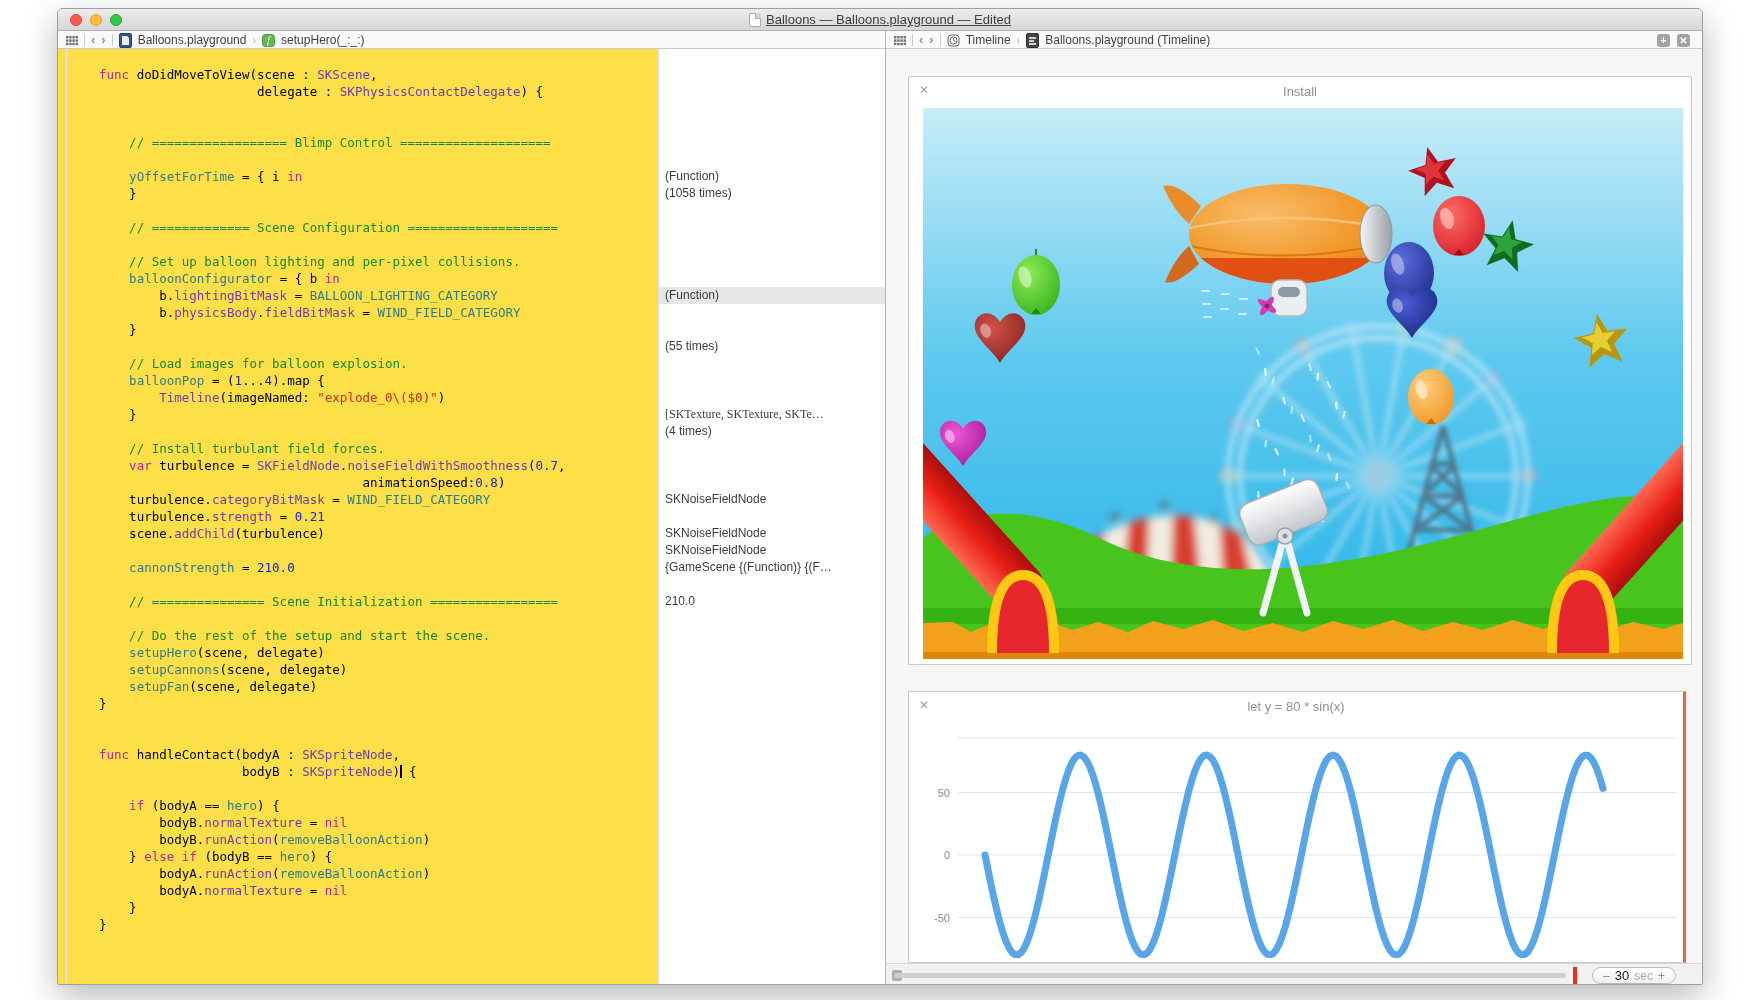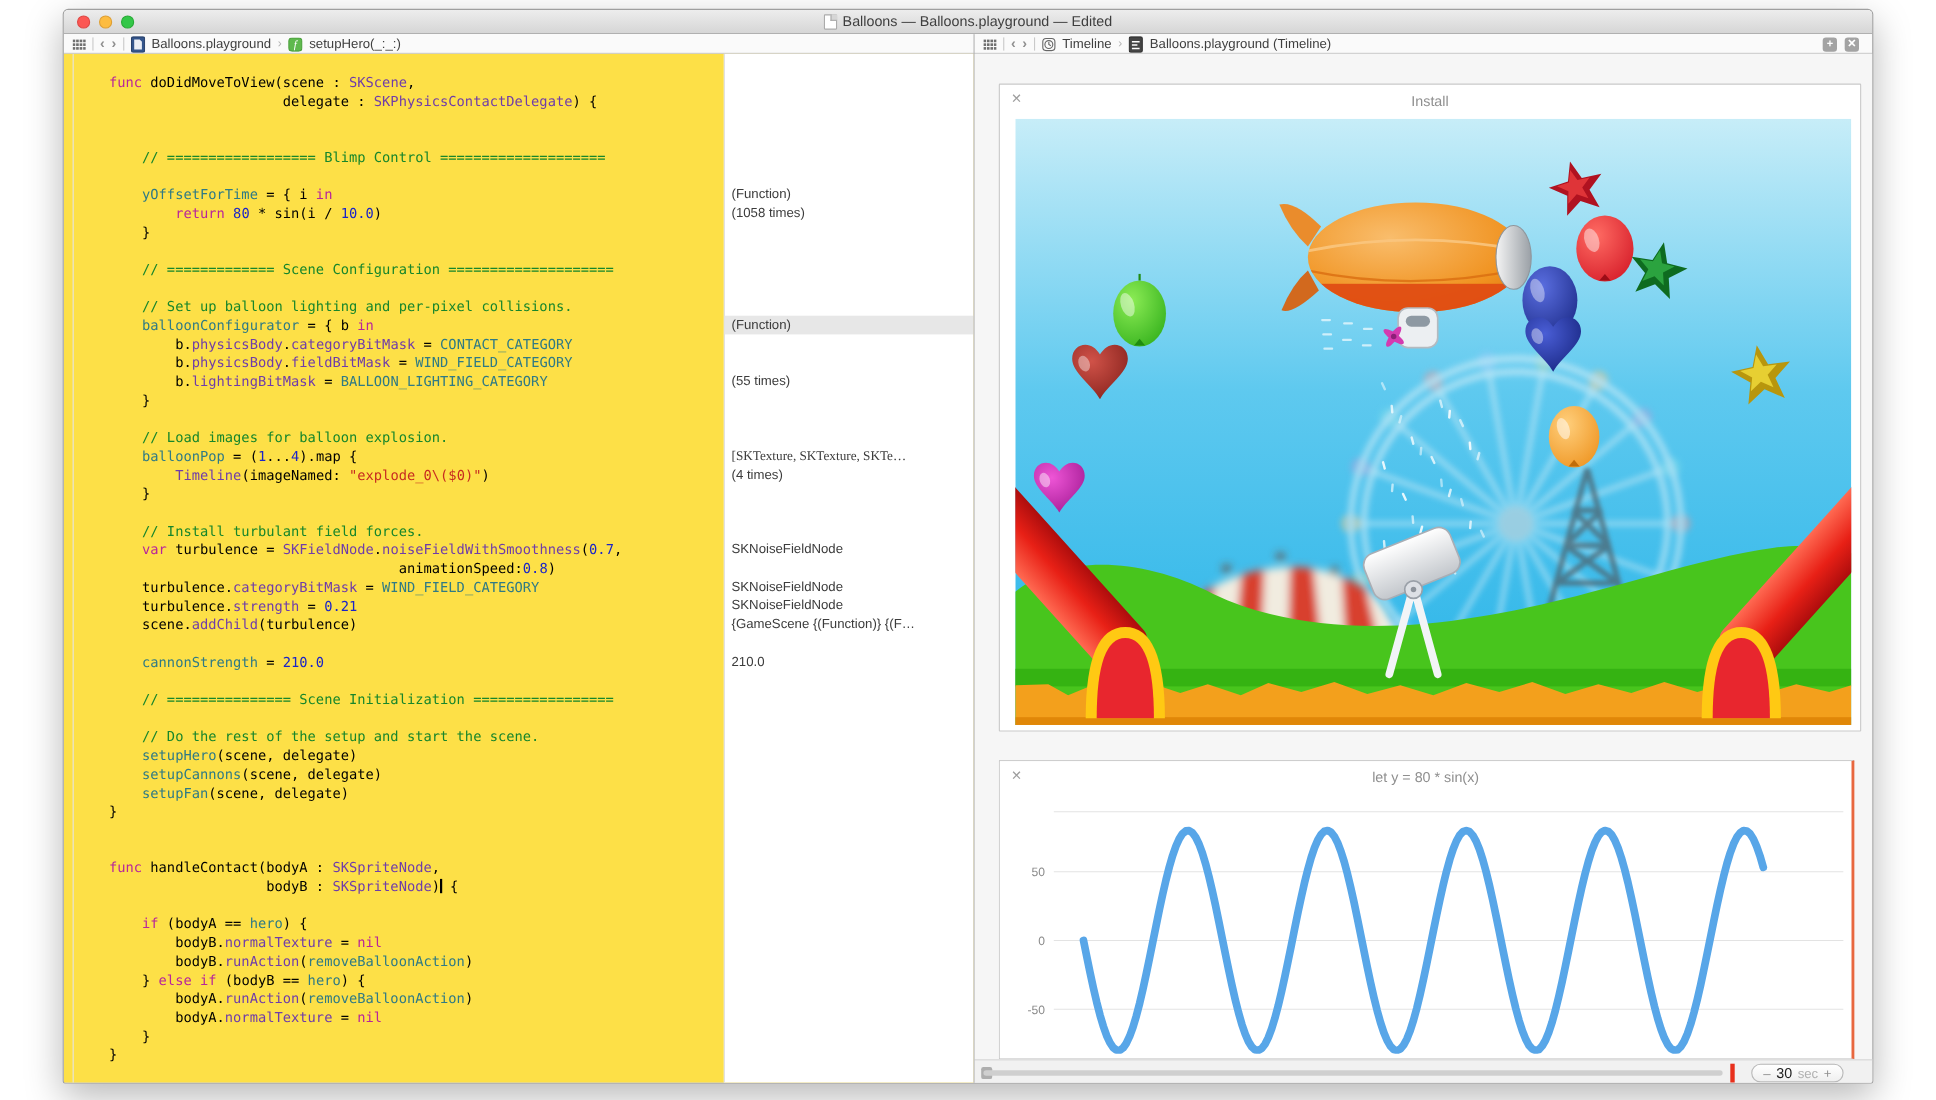--- a/index.html
+++ b/index.html
@@ -8,21 +8,21 @@
             border:1px solid #9f9f9f; border-radius:5px 5px 2px 2px; box-shadow:0 12px 34px rgba(0,0,0,.28); overflow:hidden; }
   
   #titlebar { position:absolute; left:0; top:0; width:100%; height:22px;
               background:linear-gradient(#ededed,#d6d6d6); border-bottom:1px solid #b0b0b0;
               display:flex; align-items:center; justify-content:center; }
   .lights { position:absolute; left:12px; top:5px; display:flex; gap:8px; }
   .light { width:12px; height:12px; border-radius:50%; }
   .light.red { background:#fc5753; border:1px solid #df4744; }
   .light.yellow { background:#fdbc40; border:1px solid #de9f34; }
   .light.green { background:#33c748; border:1px solid #27aa35; }
-  #titletext { font-size:13px; color:#3e3e3e; display:flex; align-items:center; gap:5px; }
+  #titletext { font-size:13px; color:#3e3e3e; display:flex; align-items:center; gap:5px;text-decoration:underline; }
   .doc-ic { width:12px; height:14px; background:#fff; border:1px solid #ababab; border-radius:1px; position:relative; }
   .doc-ic::after { content:""; position:absolute; right:-1px; top:-1px; width:5px; height:5px; background:#d6d6d6; border-left:1px solid #ababab; border-bottom:1px solid #ababab; }
   
   #jumpbars { position:absolute; left:0; top:22px; width:100%; height:18px; background:#fafafa; border-bottom:1px solid #c9c9c9; font-size:12px; color:#3f3f3f; }
   .jb { position:absolute; top:0; height:18px; display:flex; align-items:center; gap:6px; white-space:nowrap; }
   .jb-div { width:1px; height:12px; background:#c9c9c9; }
   .chev { color:#8f8f8f; font-size:13px; line-height:12px; font-weight:bold; }
   .crumb-sep { color:#b2b2b2; font-size:11px; }
   .mini { display:inline-block; vertical-align:middle; }
   #pane-split { position:absolute; left:827px; top:22px; width:1px; height:955px; background:#b3b3b3; z-index:5; }
@@ -158,30 +158,28 @@
   <div id="editor">
     <div id="gutter-line"></div>
     <div id="code">
         <div class="ln"><span class="k">func</span><span class="p"> doDidMoveToView(scene : </span><span class="t">SKScene</span><span class="p">,</span></div>
         <div class="ln"><span class="p">                     delegate : </span><span class="t">SKPhysicsContactDelegate</span><span class="p">) {</span></div>
         <div class="ln"></div>
         <div class="ln"></div>
         <div class="ln"><span class="c">    // ================== Blimp Control ====================</span></div>
         <div class="ln"></div>
         <div class="ln"><span class="p">    </span><span class="g">yOffsetForTime</span><span class="p"> = { i </span><span class="k">in</span></div>
-        <div class="ln"><span class="p">        </span><span class="k">return</span><span class="p"> </span><span class="n">80</span><span class="p"> * sin(i / </span><span class="n">10.0</span><span class="p">)</span></div>
         <div class="ln"><span class="p">    }</span></div>
         <div class="ln"></div>
         <div class="ln"><span class="c">    // ============= Scene Configuration ====================</span></div>
         <div class="ln"></div>
         <div class="ln"><span class="c">    // Set up balloon lighting and per-pixel collisions.</span></div>
         <div class="ln"><span class="p">    </span><span class="g">balloonConfigurator</span><span class="p"> = { b </span><span class="k">in</span></div>
-        <div class="ln"><span class="p">        b.</span><span class="t">physicsBody</span><span class="p">.</span><span class="t">categoryBitMask</span><span class="p"> = </span><span class="g">CONTACT_CATEGORY</span></div>
+        <div class="ln"><span class="p">        b.</span><span class="t">lightingBitMask</span><span class="p"> = </span><span class="g">BALLOON_LIGHTING_CATEGORY</span></div>
         <div class="ln"><span class="p">        b.</span><span class="t">physicsBody</span><span class="p">.</span><span class="t">fieldBitMask</span><span class="p"> = </span><span class="g">WIND_FIELD_CATEGORY</span></div>
-        <div class="ln"><span class="p">        b.</span><span class="t">lightingBitMask</span><span class="p"> = </span><span class="g">BALLOON_LIGHTING_CATEGORY</span></div>
         <div class="ln"><span class="p">    }</span></div>
         <div class="ln"></div>
         <div class="ln"><span class="c">    // Load images for balloon explosion.</span></div>
         <div class="ln"><span class="p">    </span><span class="g">balloonPop</span><span class="p"> = (</span><span class="n">1</span><span class="p">...</span><span class="n">4</span><span class="p">).map {</span></div>
         <div class="ln"><span class="p">        </span><span class="t">Timeline</span><span class="p">(imageNamed: </span><span class="s">"explode_0\($0)"</span><span class="p">)</span></div>
         <div class="ln"><span class="p">    }</span></div>
         <div class="ln"></div>
         <div class="ln"><span class="c">    // Install turbulant field forces.</span></div>
         <div class="ln"><span class="p">    </span><span class="k">var</span><span class="p"> turbulence = </span><span class="t">SKFieldNode</span><span class="p">.</span><span class="t">noiseFieldWithSmoothness</span><span class="p">(</span><span class="n">0.7</span><span class="p">,</span></div>
         <div class="ln"><span class="p">                                   animationSpeed:</span><span class="n">0.8</span><span class="p">)</span></div>

